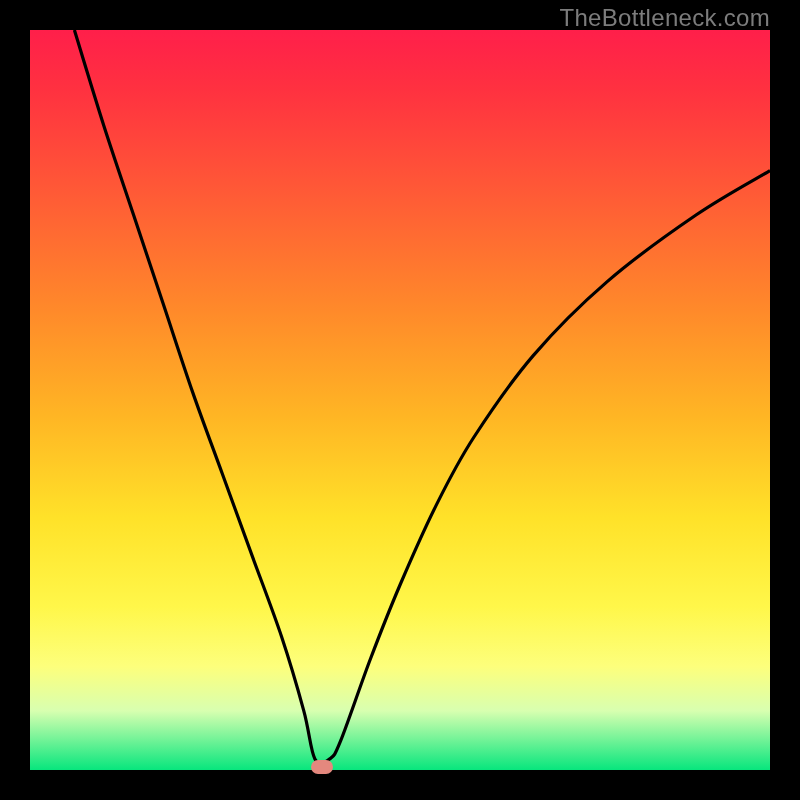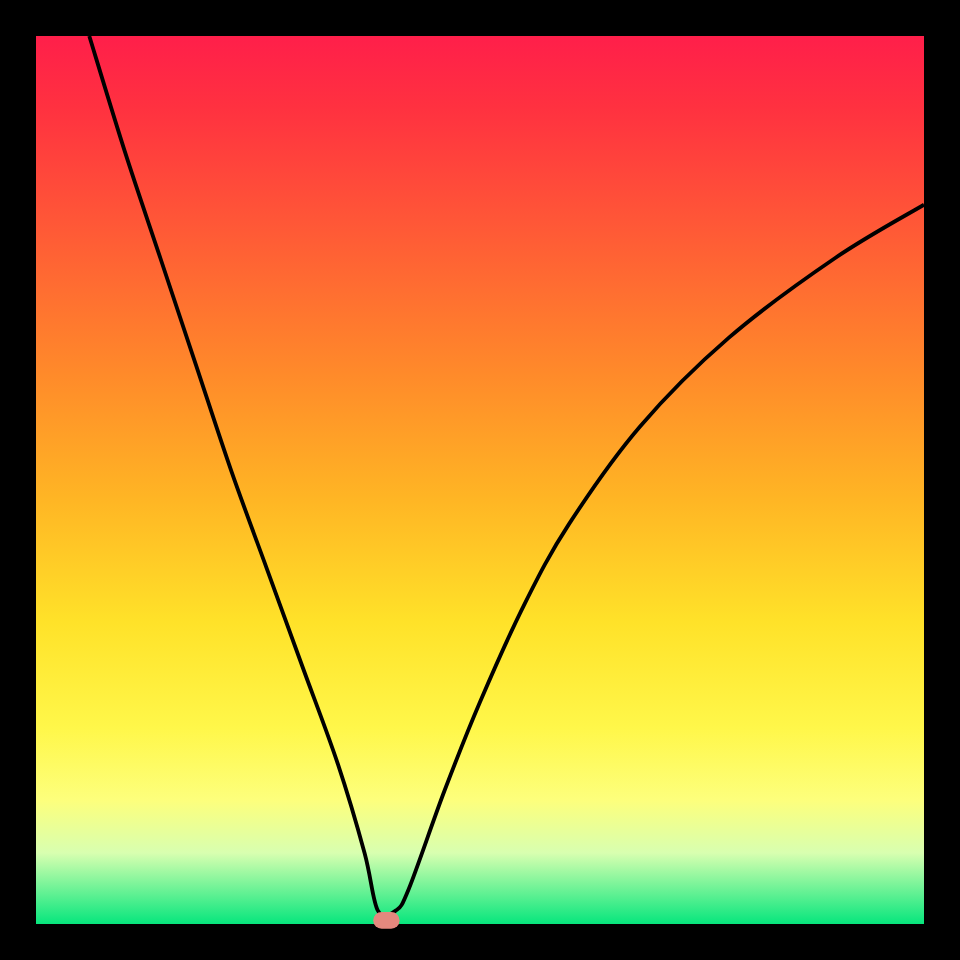--- a/index.html
+++ b/index.html
@@ -63,20 +63,21 @@
     border-radius: 7px;
     background: #e4887e;
     transform: translate(-11px, -7px);
   }
 </style>
 </head>
 <body>
 
 <div class="frame">
 
+  <div class="watermark">TheBottleneck.com</div>
 
   <div class="plot-area">
 
     <svg class="curve" viewBox="0 0 740 740" preserveAspectRatio="none">
       <path id="curve-path" fill="none" stroke="#000" stroke-width="3.2" d="M 44.4 0 C 49.33333333333333 16.033333333333342 64.13333333333333 65.36666666666672 74 96.20000000000005 C 83.86666666666667 127.03333333333337 93.73333333333335 155.4 103.60000000000001 185 C 113.46666666666667 214.6 123.33333333333331 244.20000000000002 133.2 273.8 C 143.06666666666666 303.4 152.93333333333334 334.2333333333333 162.8 362.59999999999997 C 172.66666666666669 390.96666666666664 182.53333333333333 416.8666666666667 192.4 444 C 202.26666666666668 471.1333333333333 212.13333333333333 498.26666666666665 222 525.4 C 231.86666666666667 552.5333333333333 242.9666666666667 580.9 251.60000000000002 606.8 C 260.23333333333335 632.6999999999999 268.25 660.4499999999999 273.8 680.8 C 279.35 701.15 280.58333333333337 720.8833333333333 284.90000000000003 728.9 C 289.2166666666667 736.9166666666666 295.3833333333334 731.9833333333333 299.70000000000005 728.9 C 304.0166666666667 725.8166666666666 304.01666666666665 727.05 310.8 710.4 C 317.58333333333337 693.75 330.53333333333336 654.9 340.40000000000003 629 C 350.2666666666667 603.1 358.9 580.9 370 555 C 381.1 529.1 394.66666666666674 498.2666666666667 407.00000000000006 473.6 C 419.33333333333337 448.93333333333334 427.9666666666667 431.6666666666667 444 407 C 460.0333333333333 382.3333333333333 481.00000000000006 351.5 503.20000000000005 325.59999999999997 C 525.4000000000001 299.69999999999993 550.0666666666667 275.0333333333333 577.2 251.59999999999997 C 604.3333333333334 228.16666666666663 638.8666666666667 203.5 666 185 C 693.1333333333333 166.5 727.6666666666666 147.99999999999991 740 140.5999999999999"></path>
     </svg>
 
     <div id="marker-dot" class="dot" style="left: 292.3px; top: 737.04px; background: rgb(228, 136, 126);"></div>
 
   </div>

